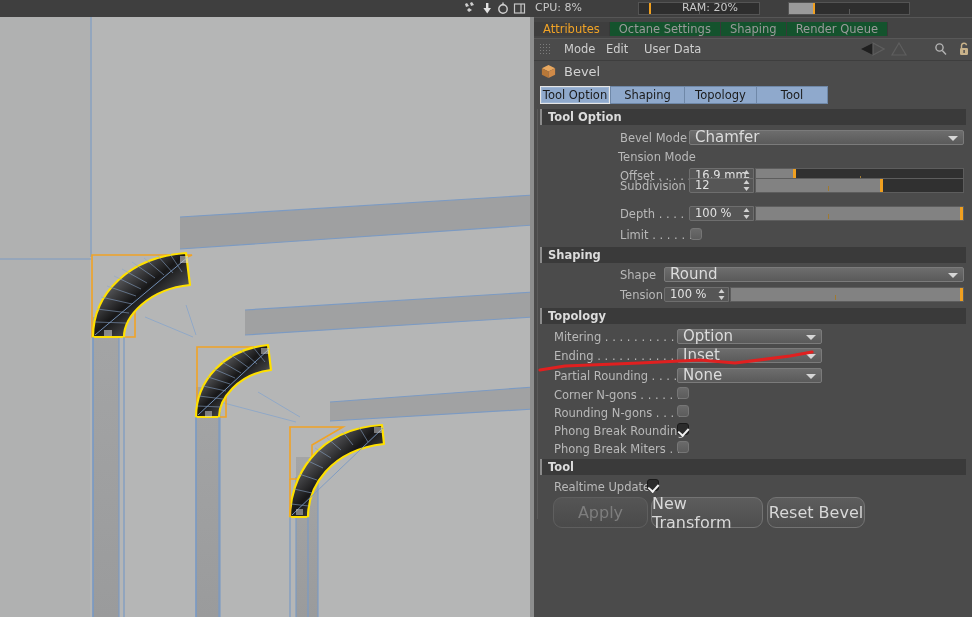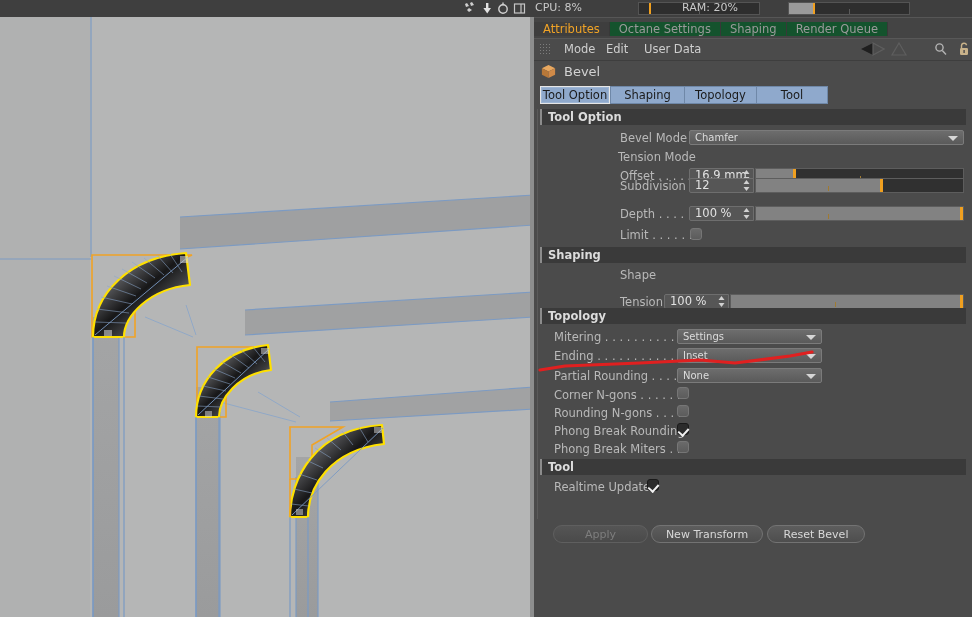--- a/index.html
+++ b/index.html
@@ -55,43 +55,43 @@
   .grpbar{position:absolute;left:6px;width:426px;height:16px;background:#3a3a3a;
           border-left:2px solid #8c8c8c;box-sizing:border-box;}
   .grpbar span{position:absolute;left:6px;top:1px;font-size:11.5px;color:#dcdcdc;font-weight:bold;}
 
   
   .row{position:absolute;height:17px;}
   .rlabel{position:absolute;font-size:11.5px;color:#b9b9b9;white-space:nowrap;top:1px;}
 
   .combo{position:absolute;height:15px;background:linear-gradient(#6d6d6d,#5a5a5a);
          border:1px solid #7b7b7b;border-radius:2px;box-sizing:border-box;}
-  .combo .ctext{position:absolute;left:5px;top:0px;font-size:10px;color:#dcdcdc;line-height:13px;white-space:nowrap;}
+  .combo .ctext{position:absolute;left:5px;top:0px;font-size:15px;color:#dcdcdc;line-height:13px;white-space:nowrap;}
   .combo .carrow{position:absolute;right:5px;top:5px;width:0;height:0;
          border-left:5px solid transparent;border-right:5px solid transparent;border-top:5px solid #d6d6d6;}
 
   .numfield{position:absolute;height:15px;background:#565656;border:1px solid #6e6e6e;
             border-radius:2px 0 0 2px;box-sizing:border-box;}
   .numfield .ntext{position:absolute;left:5px;top:0;font-size:11.5px;color:#e2e2e2;line-height:13px;white-space:nowrap;}
   .spin{position:absolute;right:3px;top:1px;width:7px;height:11px;}
 
   .slider{position:absolute;height:15px;background:#303030;border:1px solid #5d5d5d;box-sizing:border-box;}
   .slider .sfill{position:absolute;left:0;top:0;bottom:0;background:#828282;}
   .slider .sknob{position:absolute;top:0;bottom:0;width:3px;background:#f0a020;}
   .slider .smid{position:absolute;top:7px;bottom:1px;width:1px;background:#a07a30;}
 
   .chk{position:absolute;width:12px;height:12px;border-radius:3px;box-sizing:border-box;}
   .chk.off{background:linear-gradient(#6a6a6a,#5c5c5c);border:1px solid #767676;}
   .chk.on{background:#2b2b2b;border:1px solid #1a1a1a;}
   .chk.on:after{content:"";position:absolute;left:2px;top:2px;width:5px;height:8px;
        border:solid #f2f2f2;border-width:0 2px 2px 0;transform:rotate(42deg);}
 
-  .btn{position:absolute;height:18px;border-radius:9px;box-sizing:border-box;
-       display:flex;align-items:center;justify-content:center;font-size:11px;
-       background:linear-gradient(#5d5d5d,#4e4e4e);border:1px solid #737373;color:#d8d8d8;margin-top:28px;}
+  .btn{position:absolute;height:31px;border-radius:9px;box-sizing:border-box;
+       display:flex;align-items:center;justify-content:center;font-size:16px;
+       background:linear-gradient(#5d5d5d,#4e4e4e);border:1px solid #737373;color:#d8d8d8;}
   .btn.dis{background:linear-gradient(#555,#4a4a4a);border:1px solid #5f5f5f;color:#7e7e7e;}
 
   #annot{position:absolute;left:0;top:0;width:972px;height:617px;pointer-events:none;}
 </style>
 </head>
 <body>
 
 <div id="app">
 
   <div id="viewport">
@@ -399,23 +399,27 @@
       <div class="rlabel" style="left:86px">Limit . . . . . .</div>
       <div class="chk off" style="left:156px;top:1px"></div>
     </div>
 
     <div class="grpbar" style="top:247px">
       <span>Shaping</span>
     </div>
 
     <div class="row" style="left:0;top:267px;width:504px">
       <div class="rlabel" style="left:86px">Shape</div>
-    </div>
-
-    <div class="row" style="left:0;top:294px;width:438px">
+      <div class="combo" style="left:130px;top:0;width:300px">
+        <div class="ctext">Round</div>
+        <div class="carrow"></div>
+      </div>
+    </div>
+
+    <div class="row" style="left:0;top:287px;width:438px">
       <div class="rlabel" style="left:86px">Tension</div>
       <div class="numfield" style="left:130px;top:0;width:65px">
         <div class="ntext">100 %</div>
         <svg class="spin" viewBox="0 0 7 11">
           <polygon points="3.5,0 6.5,4 0.5,4" fill="#d0d0d0"></polygon>
             <polygon points="3.5,11 6.5,7 0.5,7" fill="#d0d0d0"></polygon>
         </svg>
       </div>
       <div class="slider" style="left:196px;top:0;width:234px">
         <div class="sfill" style="width:100%"></div>
@@ -424,21 +428,21 @@
       </div>
     </div>
 
     <div class="grpbar" style="top:308px">
       <span>Topology</span>
     </div>
 
     <div class="row" style="left:0;top:329px;width:438px">
       <div class="rlabel" style="left:20px">Mitering . . . . . . . . . . .</div>
       <div class="combo" style="left:143px;top:0;width:145px">
-        <div class="ctext">Settings</div>
+        <div class="ctext">Option</div>
         <div class="carrow"></div>
       </div>
     </div>
 
     <div class="row" style="left:0;top:348px;width:438px">
       <div class="rlabel" style="left:20px">Ending . . . . . . . . . . . .</div>
       <div class="combo" style="left:143px;top:0;width:145px">
         <div class="ctext">Inset</div>
         <div class="carrow"></div>
       </div>

